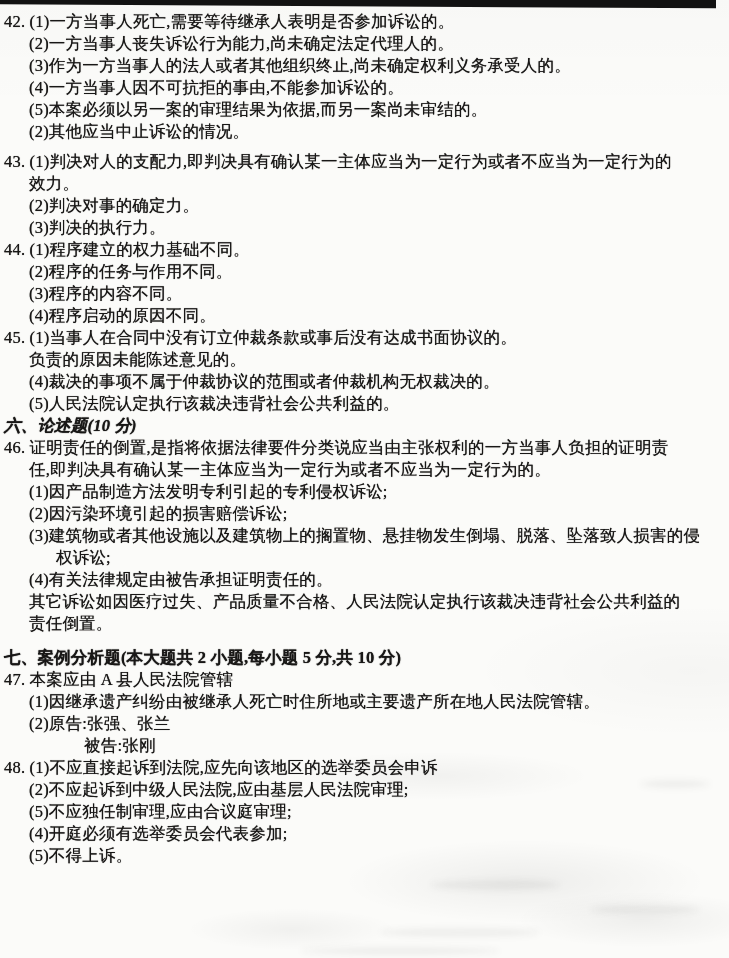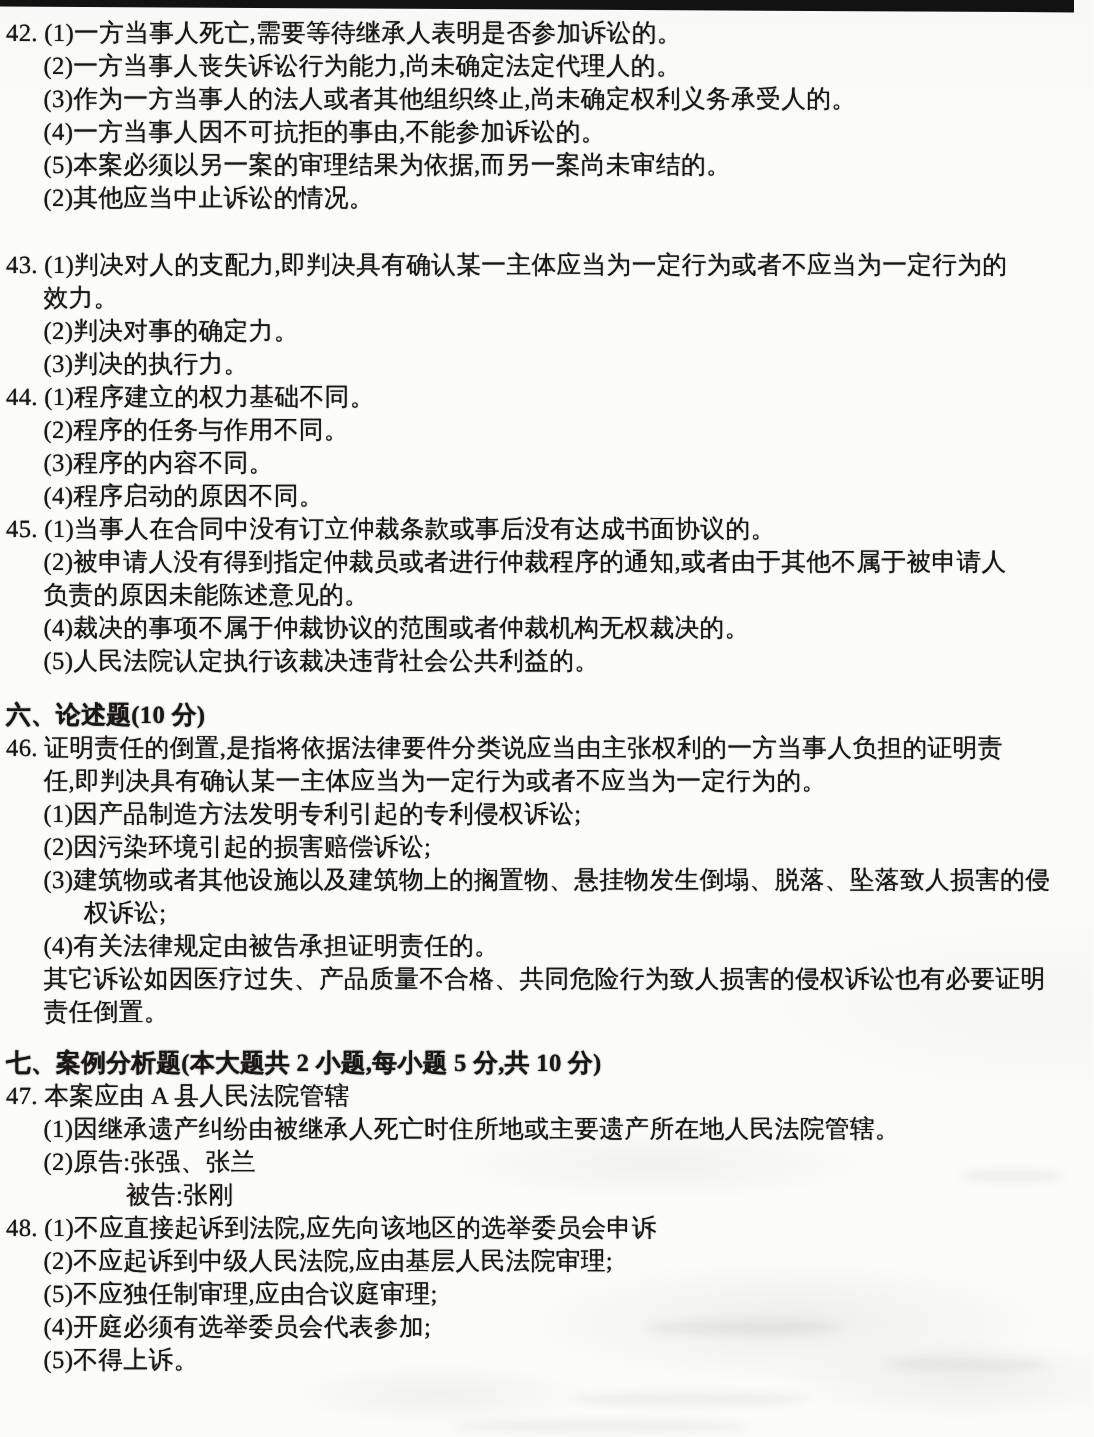--- a/index.html
+++ b/index.html
@@ -84,42 +84,41 @@
 
 <div class="page">
   <div class="scan-bar"></div>
   <div class="text-col">
       <div class="line ind-0">42. (1)一方当事人死亡,需要等待继承人表明是否参加诉讼的。</div>
       <div class="line ind-1">(2)一方当事人丧失诉讼行为能力,尚未确定法定代理人的。</div>
       <div class="line ind-1">(3)作为一方当事人的法人或者其他组织终止,尚未确定权利义务承受人的。</div>
       <div class="line ind-1">(4)一方当事人因不可抗拒的事由,不能参加诉讼的。</div>
       <div class="line ind-1">(5)本案必须以另一案的审理结果为依据,而另一案尚未审结的。</div>
       <div class="line ind-1">(2)其他应当中止诉讼的情况。</div>
-      <div class="line ind-0" style="margin-top: 23px;">43. (1)判决对人的支配力,即判决具有确认某一主体应当为一定行为或者不应当为一定行为的</div>
+      <div class="line ind-0" style="margin-top: 8px;">43. (1)判决对人的支配力,即判决具有确认某一主体应当为一定行为或者不应当为一定行为的</div>
       <div class="line ind-1">效力。</div>
       <div class="line ind-1">(2)判决对事的确定力。</div>
       <div class="line ind-1">(3)判决的执行力。</div>
       <div class="line ind-0">44. (1)程序建立的权力基础不同。</div>
       <div class="line ind-1">(2)程序的任务与作用不同。</div>
       <div class="line ind-1">(3)程序的内容不同。</div>
       <div class="line ind-1">(4)程序启动的原因不同。</div>
       <div class="line ind-0">45. (1)当事人在合同中没有订立仲裁条款或事后没有达成书面协议的。</div>
-      <div class="line ind-1">(2)被申请人没有得到指定仲裁员或者进行仲裁程序的通知,或者由于其他不属于被申请人</div>
       <div class="line ind-1">负责的原因未能陈述意见的。</div>
       <div class="line ind-1">(4)裁决的事项不属于仲裁协议的范围或者仲裁机构无权裁决的。</div>
       <div class="line ind-1">(5)人民法院认定执行该裁决违背社会公共利益的。</div>
-      <div class="line ind-0 bold" style="margin-top: 14px;">六、论述题(10 分)</div>
+      <div class="line ind-0 bold" style="margin-top: 0; font-style: italic;">六、论述题(10 分)</div>
       <div class="line ind-0">46. 证明责任的倒置,是指将依据法律要件分类说应当由主张权利的一方当事人负担的证明责</div>
       <div class="line ind-1">任,即判决具有确认某一主体应当为一定行为或者不应当为一定行为的。</div>
       <div class="line ind-1">(1)因产品制造方法发明专利引起的专利侵权诉讼;</div>
       <div class="line ind-1">(2)因污染环境引起的损害赔偿诉讼;</div>
       <div class="line ind-1">(3)建筑物或者其他设施以及建筑物上的搁置物、悬挂物发生倒塌、脱落、坠落致人损害的侵</div>
       <div class="line ind-2">权诉讼;</div>
       <div class="line ind-1">(4)有关法律规定由被告承担证明责任的。</div>
-      <div class="line ind-1">其它诉讼如因医疗过失、产品质量不合格、共同危险行为致人损害的侵权诉讼也有必要证明</div>
+      <div class="line ind-1">其它诉讼如因医疗过失、产品质量不合格、人民法院认定执行该裁决违背社会公共利益的</div>
       <div class="line ind-1">责任倒置。</div>
       <div class="line ind-0 bold" style="margin-top: 12px;">七、案例分析题(本大题共 2 小题,每小题 5 分,共 10 分)</div>
       <div class="line ind-0">47. 本案应由 A 县人民法院管辖</div>
       <div class="line ind-1">(1)因继承遗产纠纷由被继承人死亡时住所地或主要遗产所在地人民法院管辖。</div>
       <div class="line ind-1">(2)原告:张强、张兰</div>
       <div class="line ind-3">被告:张刚</div>
       <div class="line ind-0">48. (1)不应直接起诉到法院,应先向该地区的选举委员会申诉</div>
       <div class="line ind-1">(2)不应起诉到中级人民法院,应由基层人民法院审理;</div>
       <div class="line ind-1">(5)不应独任制审理,应由合议庭审理;</div>
       <div class="line ind-1">(4)开庭必须有选举委员会代表参加;</div>

